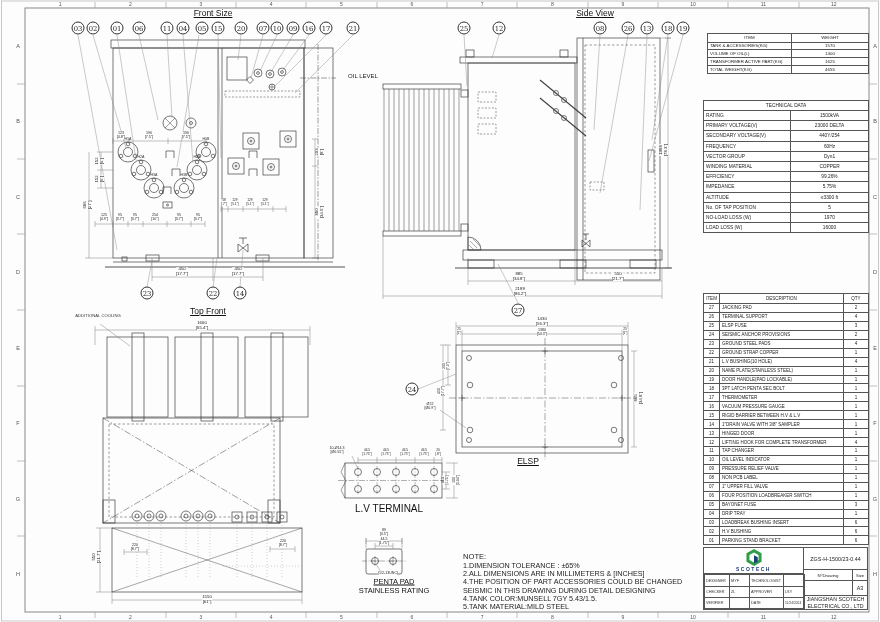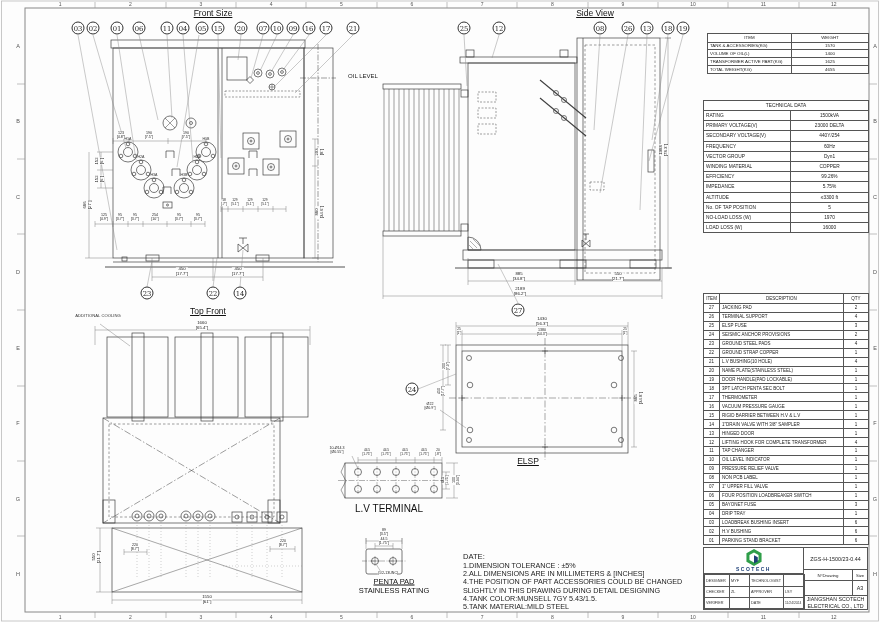--- a/index.html
+++ b/index.html
@@ -534,25 +534,25 @@
 <span class="dim rot f36" style="left:456px;top:480px">100
 [3.94"]</span>
 
 <span class="dim ctr f36" style="left:384px;top:532px">89
 [3.5"]</span>
 <span class="dim ctr f36" style="left:384px;top:541px">44.5
 [1.75"]</span>
 <span class="dim ctr f36" style="left:388px;top:573px">(1/2-13UNC)</span>
 
 <div class="notes">
-  <div class="nh">DATE:</div>
-  <div class="nl">1.DIMENSION TOLERANCE : ±5%</div>
+  <div class="nh">NOTE:</div>
+  <div class="nl">1.DIMENSION TOLERANCE : ±65%</div>
   <div class="nl">2.ALL DIMENSIONS ARE IN MILLIMETERS &amp; [INCHES]</div>
   <div class="nl">4.THE POSITION OF PART ACCESSORIES COULD BE CHANGED</div>
-  <div class="nl">SLIGHTLY IN THIS DRAWING DURING DETAIL DESIGNING</div>
+  <div class="nl">SEISMIC IN THIS DRAWING DURING DETAIL DESIGNING</div>
   <div class="nl">4.TANK COLOR:MUNSELL 7GY 5.43/1.5.</div>
   <div class="nl">5.TANK MATERIAL:MILD STEEL</div>
 </div>
 
 <table class="tbl" id="weight-table">
   <colgroup>
         <col style="width:84px">
         <col style="width:77px">
       </colgroup>
   <tbody>

